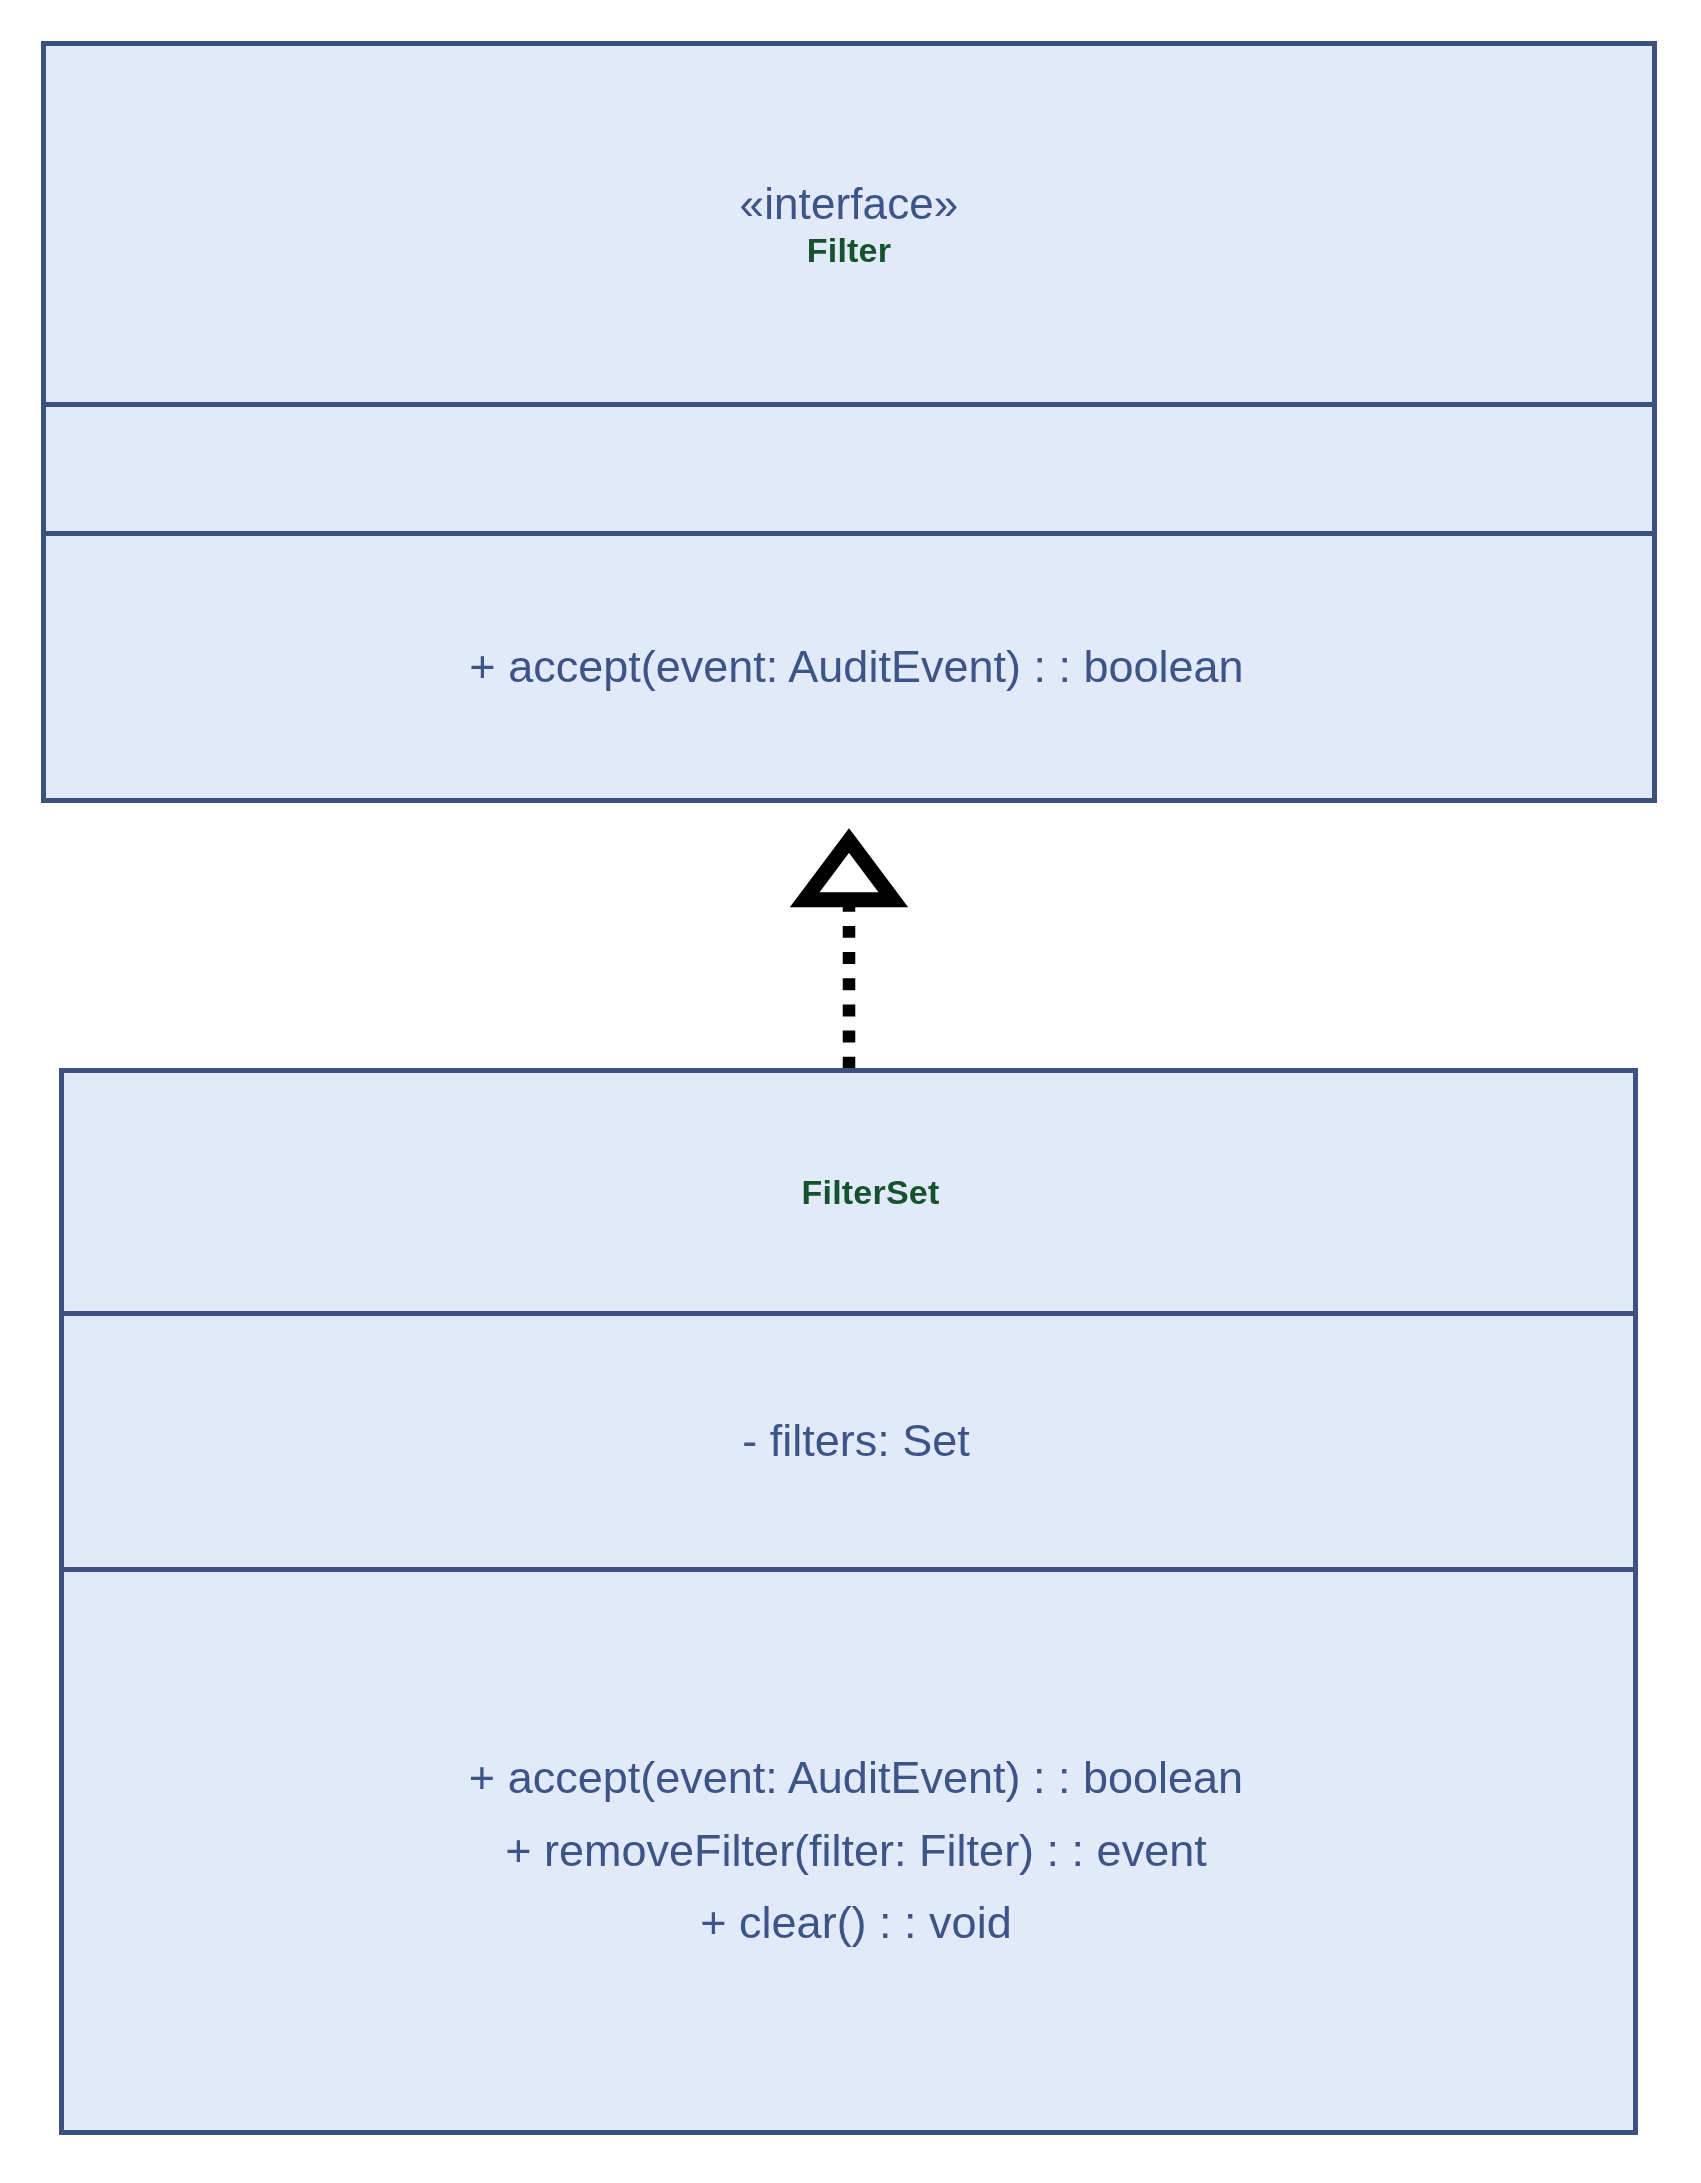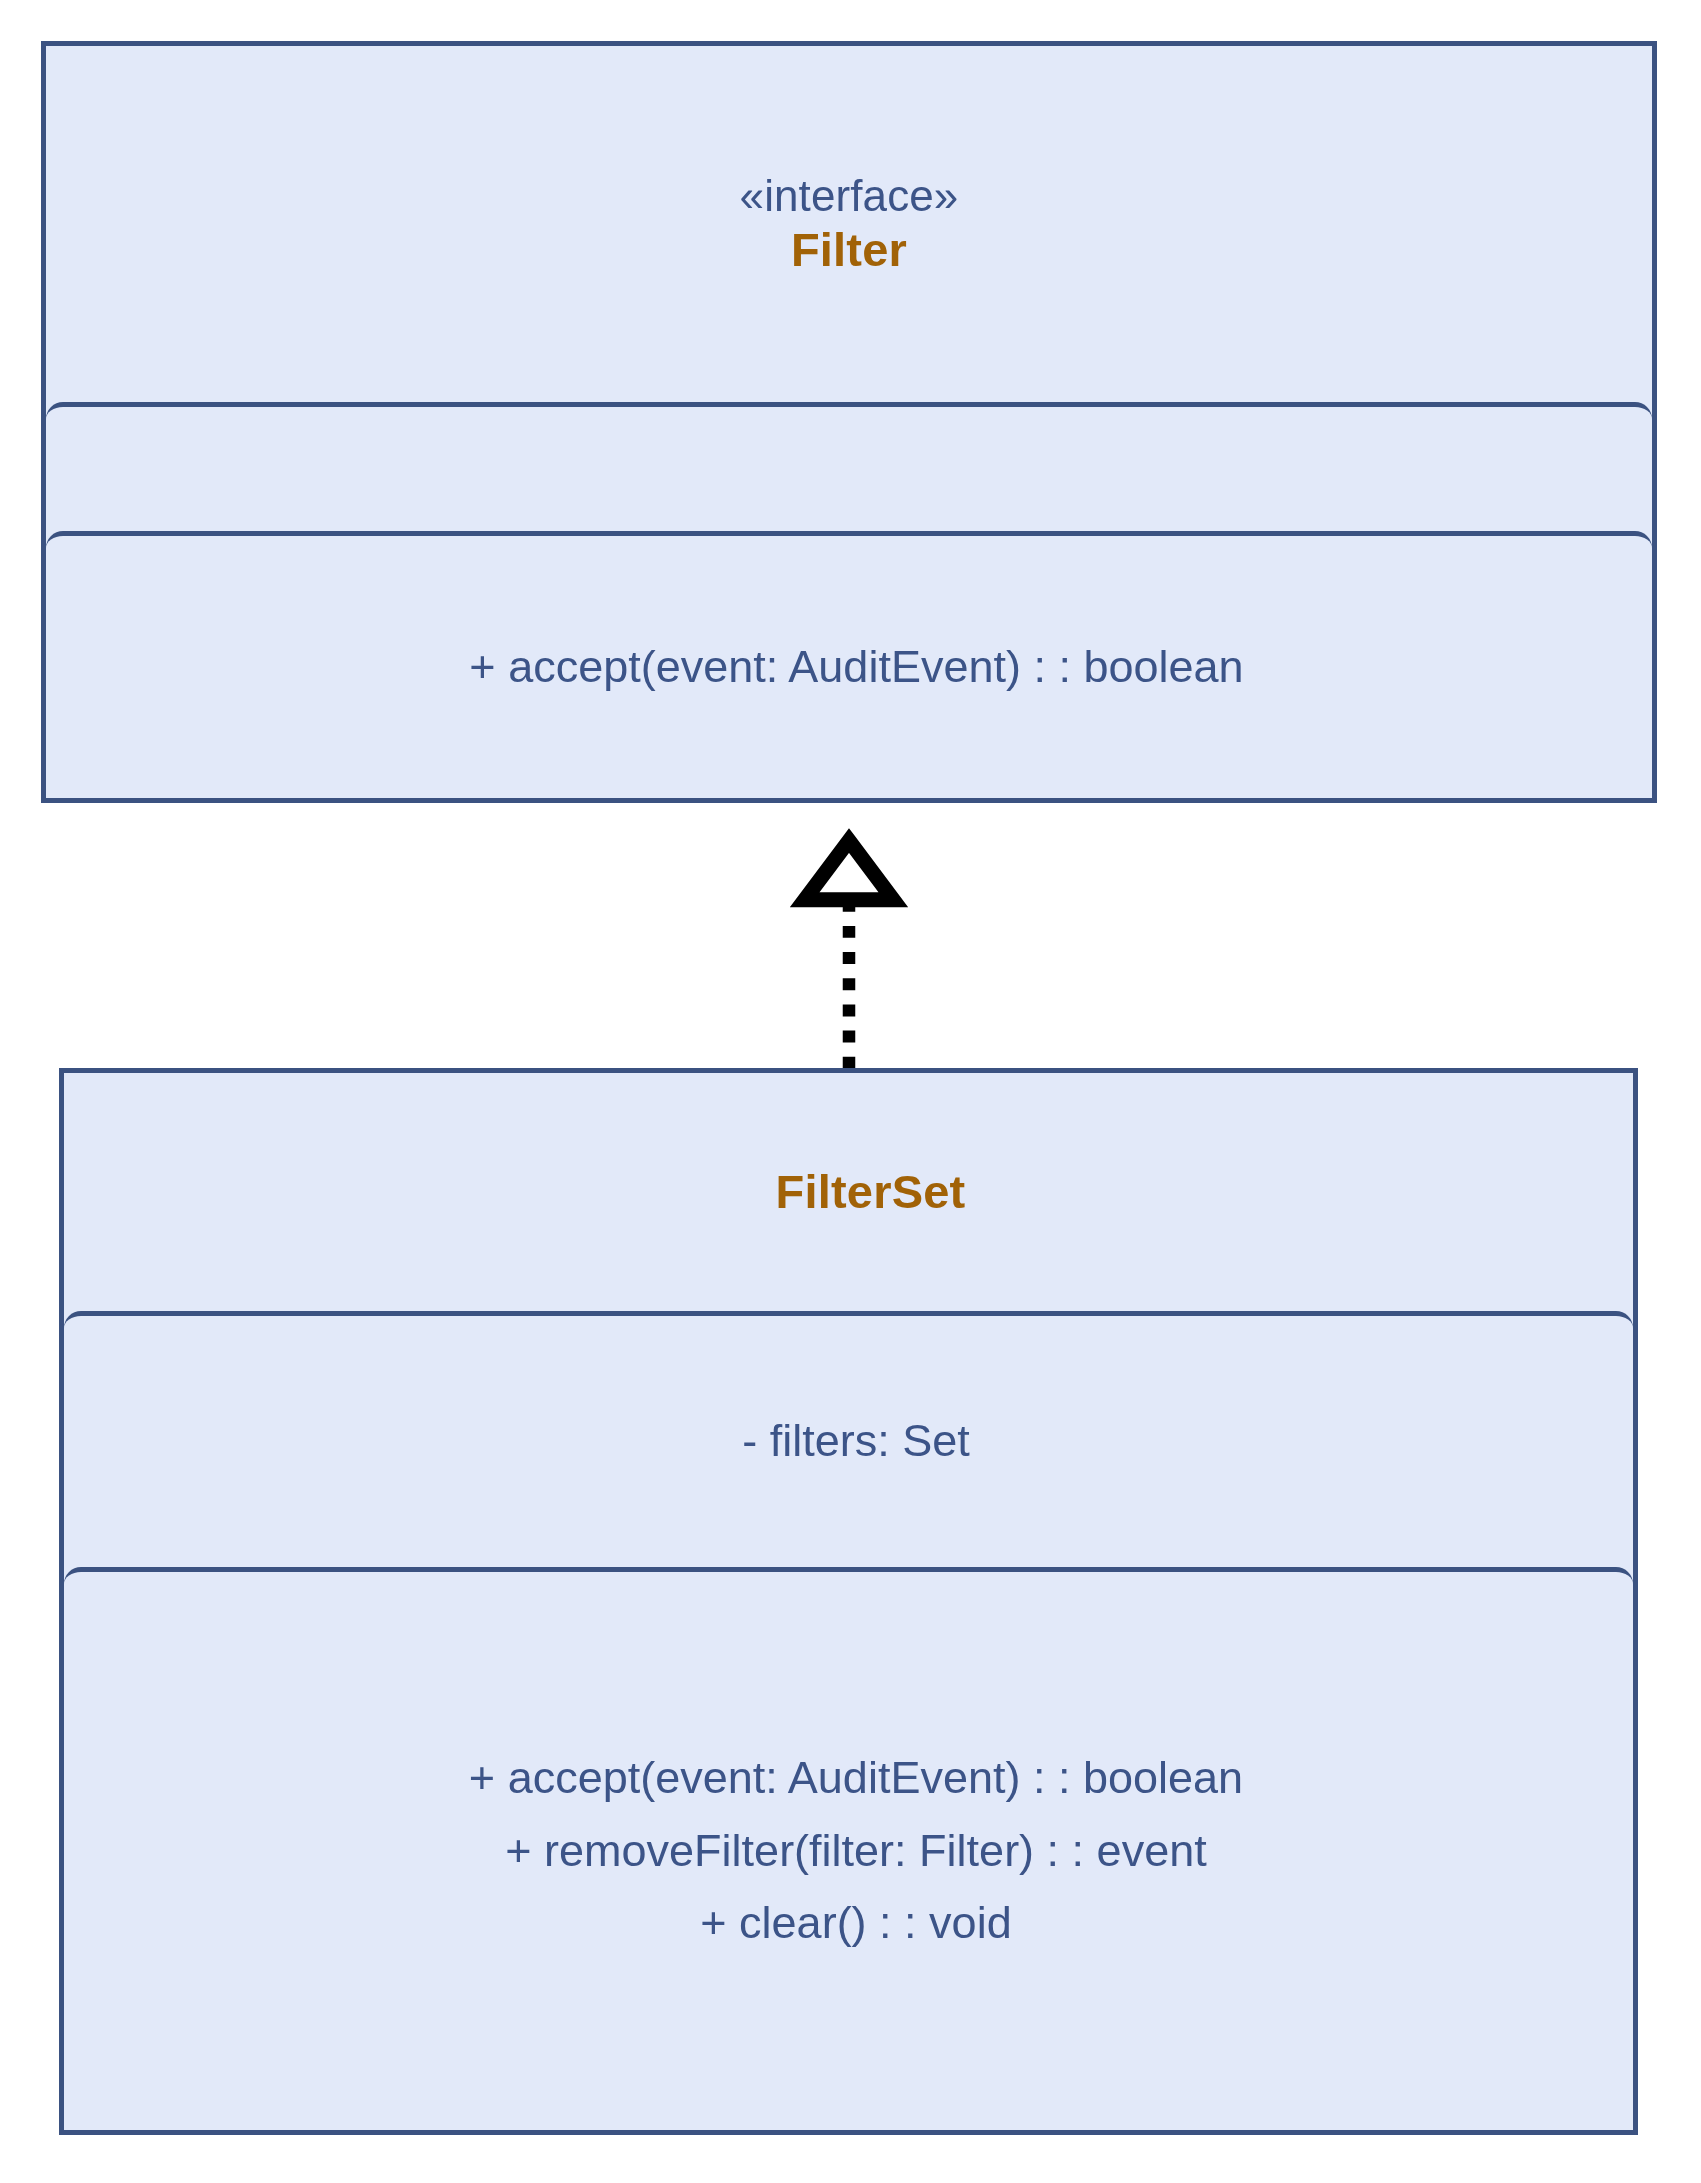--- a/index.html
+++ b/index.html
@@ -29,21 +29,20 @@
     display: flex;
     flex-direction: column;
   }
 
   .compartment {
     box-sizing: border-box;
     position: relative;
     display: flex;
     flex-direction: column;
     justify-content: center;
-    border-radius: 17px;
   }
   .compartment + .compartment {
     border-top: 5.1px solid #3b5281;
   }
 
   
   .compartment.header {
     align-items: center;
     justify-content: center;
     text-align: center;
@@ -52,22 +51,22 @@
   .stereotype {
     color: #3c5488;
     font-size: 44px;
     line-height: 1.18;
     font-weight: 400;
     letter-spacing: 0.1px;
     white-space: nowrap;
   }
 
   .class-name {
-    color: #a16207;
-    font-size: 47px;
+    color: #14532d;
+    font-size: 34px;
     font-weight: bold;
     line-height: 1.18;
     letter-spacing: 0.2px;
     white-space: nowrap;
   }
 
   
   .compartment.members {
     justify-content: center;
     padding-left: 32px;

